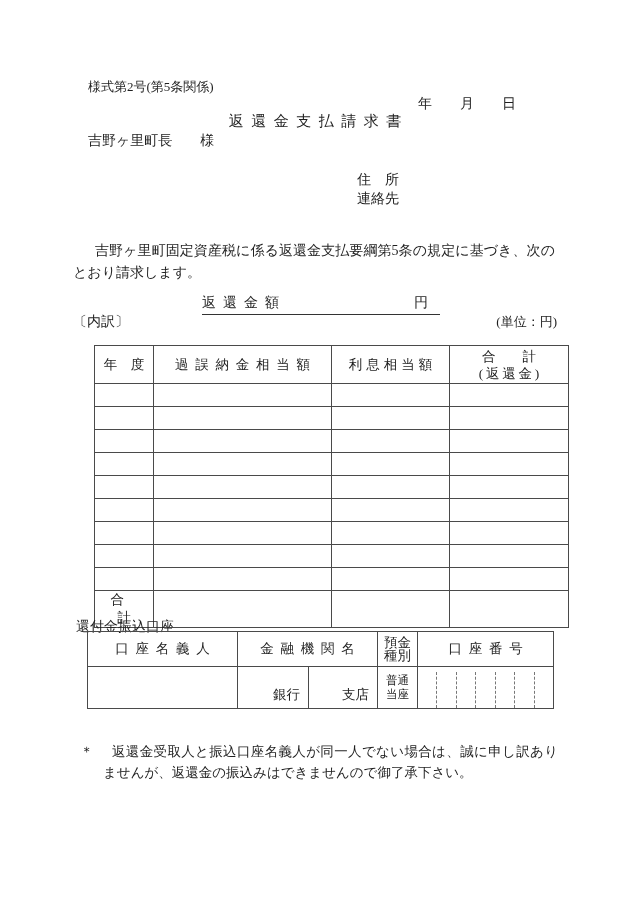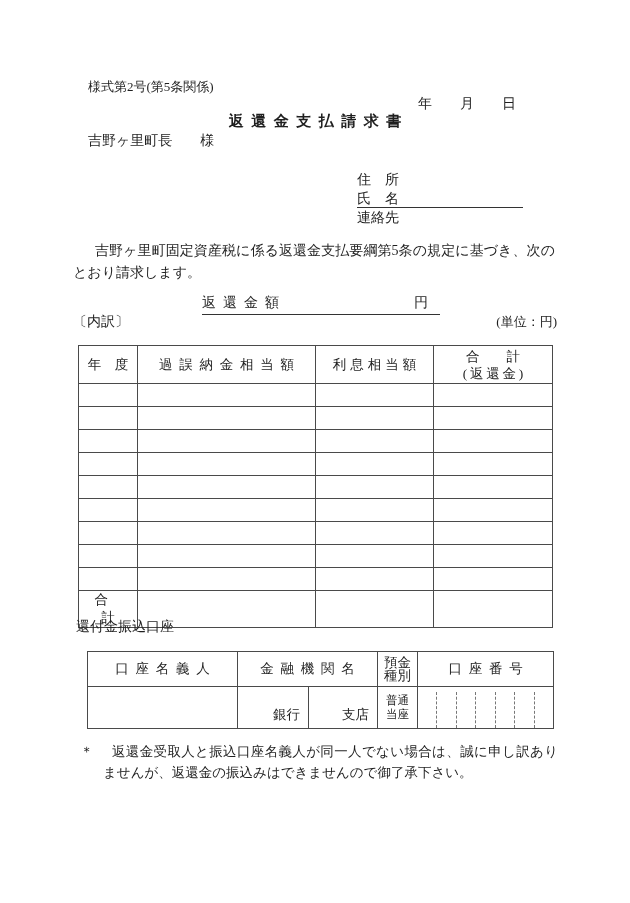--- a/index.html
+++ b/index.html
@@ -23,21 +23,21 @@
   
   .ls-02{letter-spacing:.2em;margin-right:-.2em;}
   .ls-03{letter-spacing:.3em;margin-right:-.3em;}
   .ls-05{letter-spacing:.5em;margin-right:-.5em;}
   .ls-1{letter-spacing:1em;margin-right:-1em;}
 
   .form-number{left:88px;top:78px;font-size:13px;}
   .date-line{left:418px;top:95px;font-size:14px;}
   .title{
     left:0;top:112px;width:630px;
-    text-align:center;font-size:15px;font-weight:bold;
+    text-align:center;font-size:15px;font-weight:normal;
     letter-spacing:.5em;text-indent:.5em;
   }
   .addressee{left:88px;top:132px;}
   .addressee .honorific{margin-left:28px;}
 
   .contact-block{left:357px;top:170px;width:166px;}
   .contact-row{height:19px;line-height:19px;}
   .contact-row.underlined{border-bottom:1px solid #333;}
 
   .body-paragraph{
@@ -56,30 +56,30 @@
 
   .breakdown-row{
     left:73px;top:313px;width:484px;
     display:flex;justify-content:space-between;align-items:flex-end;
   }
   .unit-note{font-size:13px;}
 
   table{border-collapse:collapse;table-layout:fixed;}
   th,td{border:1px solid var(--border);font-weight:normal;padding:0;}
 
-  .breakdown-table{left:78px;top:345px;width:474px;}
+  .breakdown-table{left:94px;top:345px;width:474px;}
   .breakdown-table th{height:38px;text-align:center;vertical-align:middle;font-size:13.5px;}
   .breakdown-table td{height:23px;}
   .breakdown-table .total-row td{height:22px;}
   .th-stack span{display:block;line-height:17px;}
   .total-cell-label{text-align:center;font-size:13.5px;}
 
   .bank-heading{left:76px;top:618px;}
 
-  .bank-table{left:87px;top:651px;width:466px;}
+  .bank-table{left:87px;top:631px;width:466px;}
   .bank-table th{height:35px;text-align:center;vertical-align:middle;font-size:13.5px;}
   .bank-table td{height:41px;vertical-align:bottom;margin-top:44px;}
   .two-line{font-size:11.5px;line-height:13.5px;text-align:center;vertical-align:middle;}
   .two-line span{display:block;}
   td.two-line{vertical-align:middle;}
   .suffix-cell{text-align:right;padding:0 8px 4px 0;font-size:13.5px;}
   .digits-cell{padding:0;vertical-align:top;}
   .acct-digits{display:flex;height:41px;align-items:stretch;}
   .digit-cell{flex:1;margin-top:5px;}
   .digit-cell + .digit-cell{border-left:1px dashed #777;}
@@ -103,23 +103,20 @@
 
   <h1 class="abs title">返還金支払請求書</h1>
 
   <div class="abs addressee">
     <span>吉野ヶ里町長</span><span class="honorific">様</span>
   </div>
 
   <div class="abs contact-block">
     <div class="contact-row">
       <span>住　所</span>
-    </div>
-    <div class="contact-row underlined">
-      <span>氏　名</span>
     </div>
     <div class="contact-row">
       <span>連絡先</span>
     </div>
   </div>
 
   <p class="abs body-paragraph">吉野ヶ里町固定資産税に係る返還金支払要綱第5条の規定に基づき、次のとおり請求します。</p>
 
   <div class="abs breakdown-row">
     <span>〔内訳〕</span>

